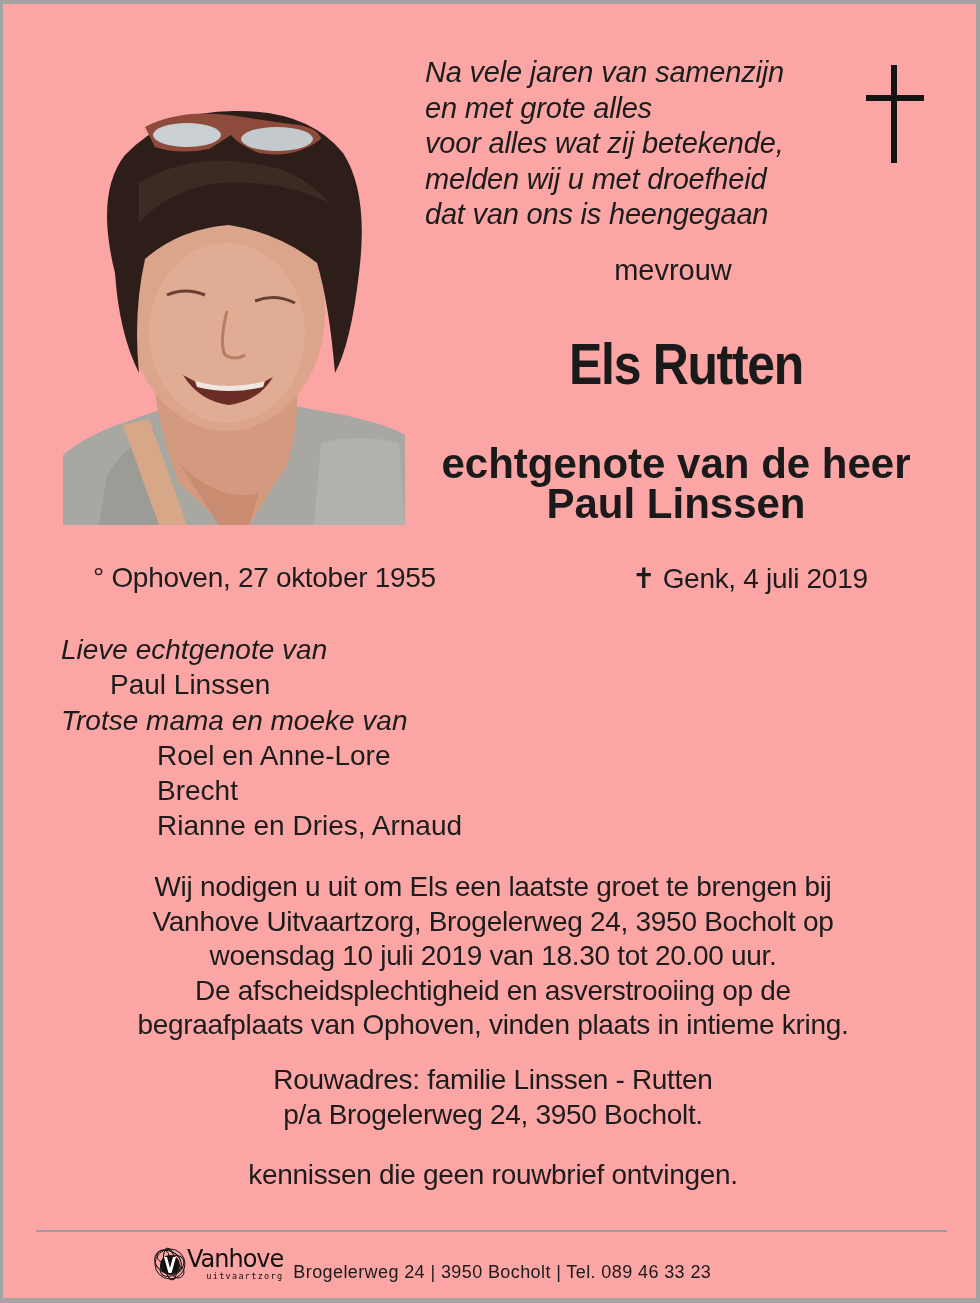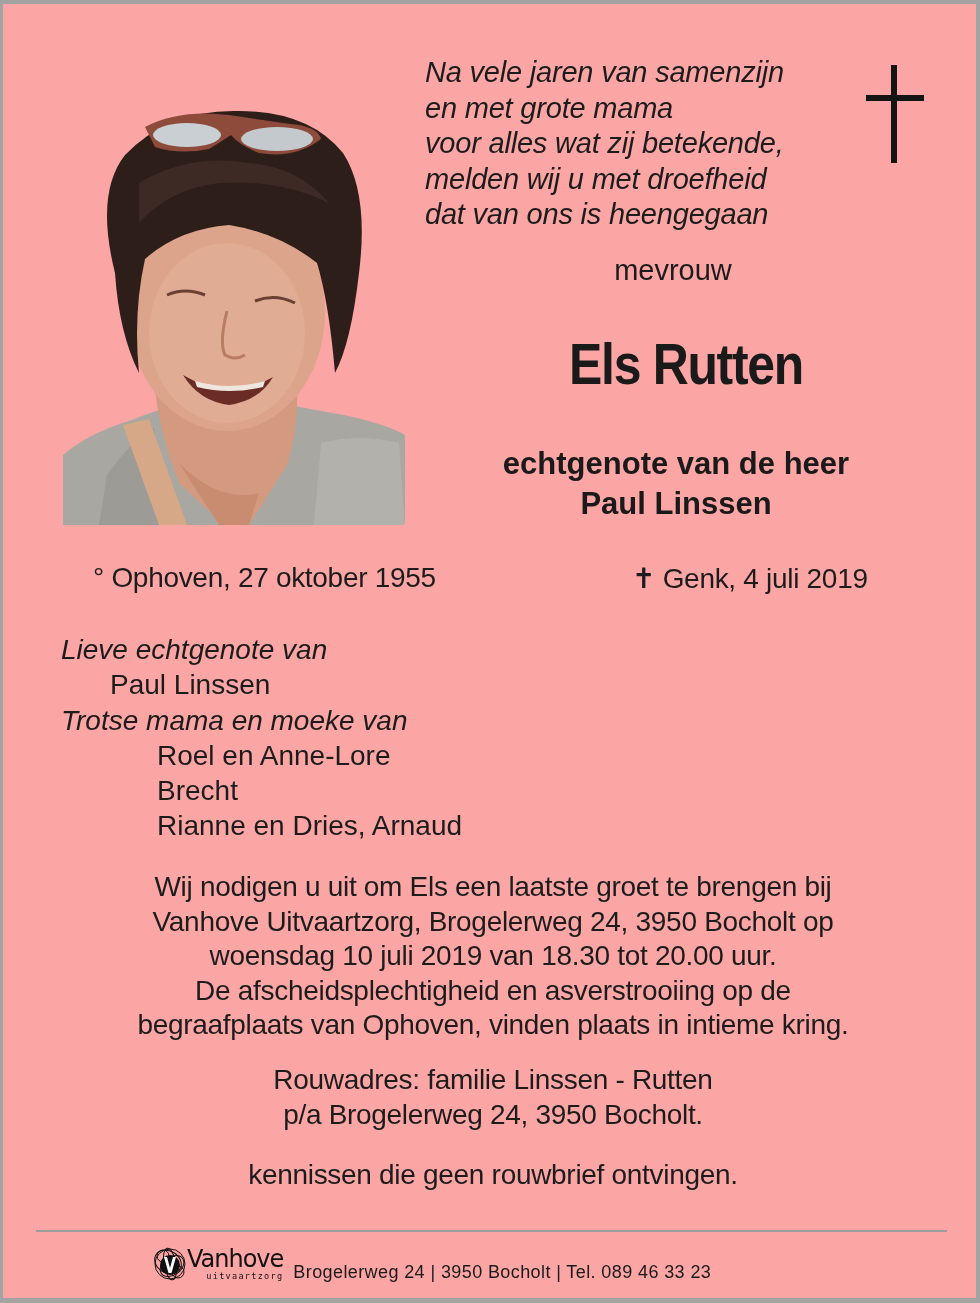--- a/index.html
+++ b/index.html
@@ -49,21 +49,21 @@
       text-align: center;
       font-size: 58px; font-weight: bold;
       letter-spacing: -1.5px;
       color: #1a1a1a;
       transform: scaleX(0.86);
       transform-origin: 50% 50%;
     }
     .spouse {
       left: 430px; top: 440px; width: 486px;
       text-align: center;
-      font-size: 31px; font-weight: bold;
+      font-size: 42px; font-weight: bold;
       line-height: 40px;
       color: #1a1a1a;
     }
 
     .dates { top: 558px; font-size: 28px; color: #1c1c1c; white-space: nowrap; letter-spacing: -0.3px; }
     .born { left: 90px; }
     .died { left: 629px; }
 
     .family {
       left: 58px; top: 628px;
@@ -137,21 +137,21 @@
 
       <path d="M168 228 Q160 260 166 272 Q176 278 186 272" stroke="#b77c62" stroke-width="3" fill="none"></path>
 
       <path d="M124 292 Q170 320 214 294 Q200 318 170 322 Q140 318 124 292 Z" fill="#6b2c26"></path>
       <path d="M136 298 Q170 308 206 298 L204 304 Q170 312 138 304 Z" fill="#efe6e0"></path>
     </svg>
   </div>
 
   <div class="abs poem">
     <div>Na vele jaren van samenzijn</div>
-    <div>en met grote mama</div>
+    <div>en met grote alles</div>
     <div>voor alles wat zij betekende,</div>
     <div>melden wij u met droefheid</div>
     <div>dat van ons is heengegaan</div>
   </div>
 
   <div class="abs cross">
     <div class="v"></div>
     <div class="h"></div>
   </div>
 

